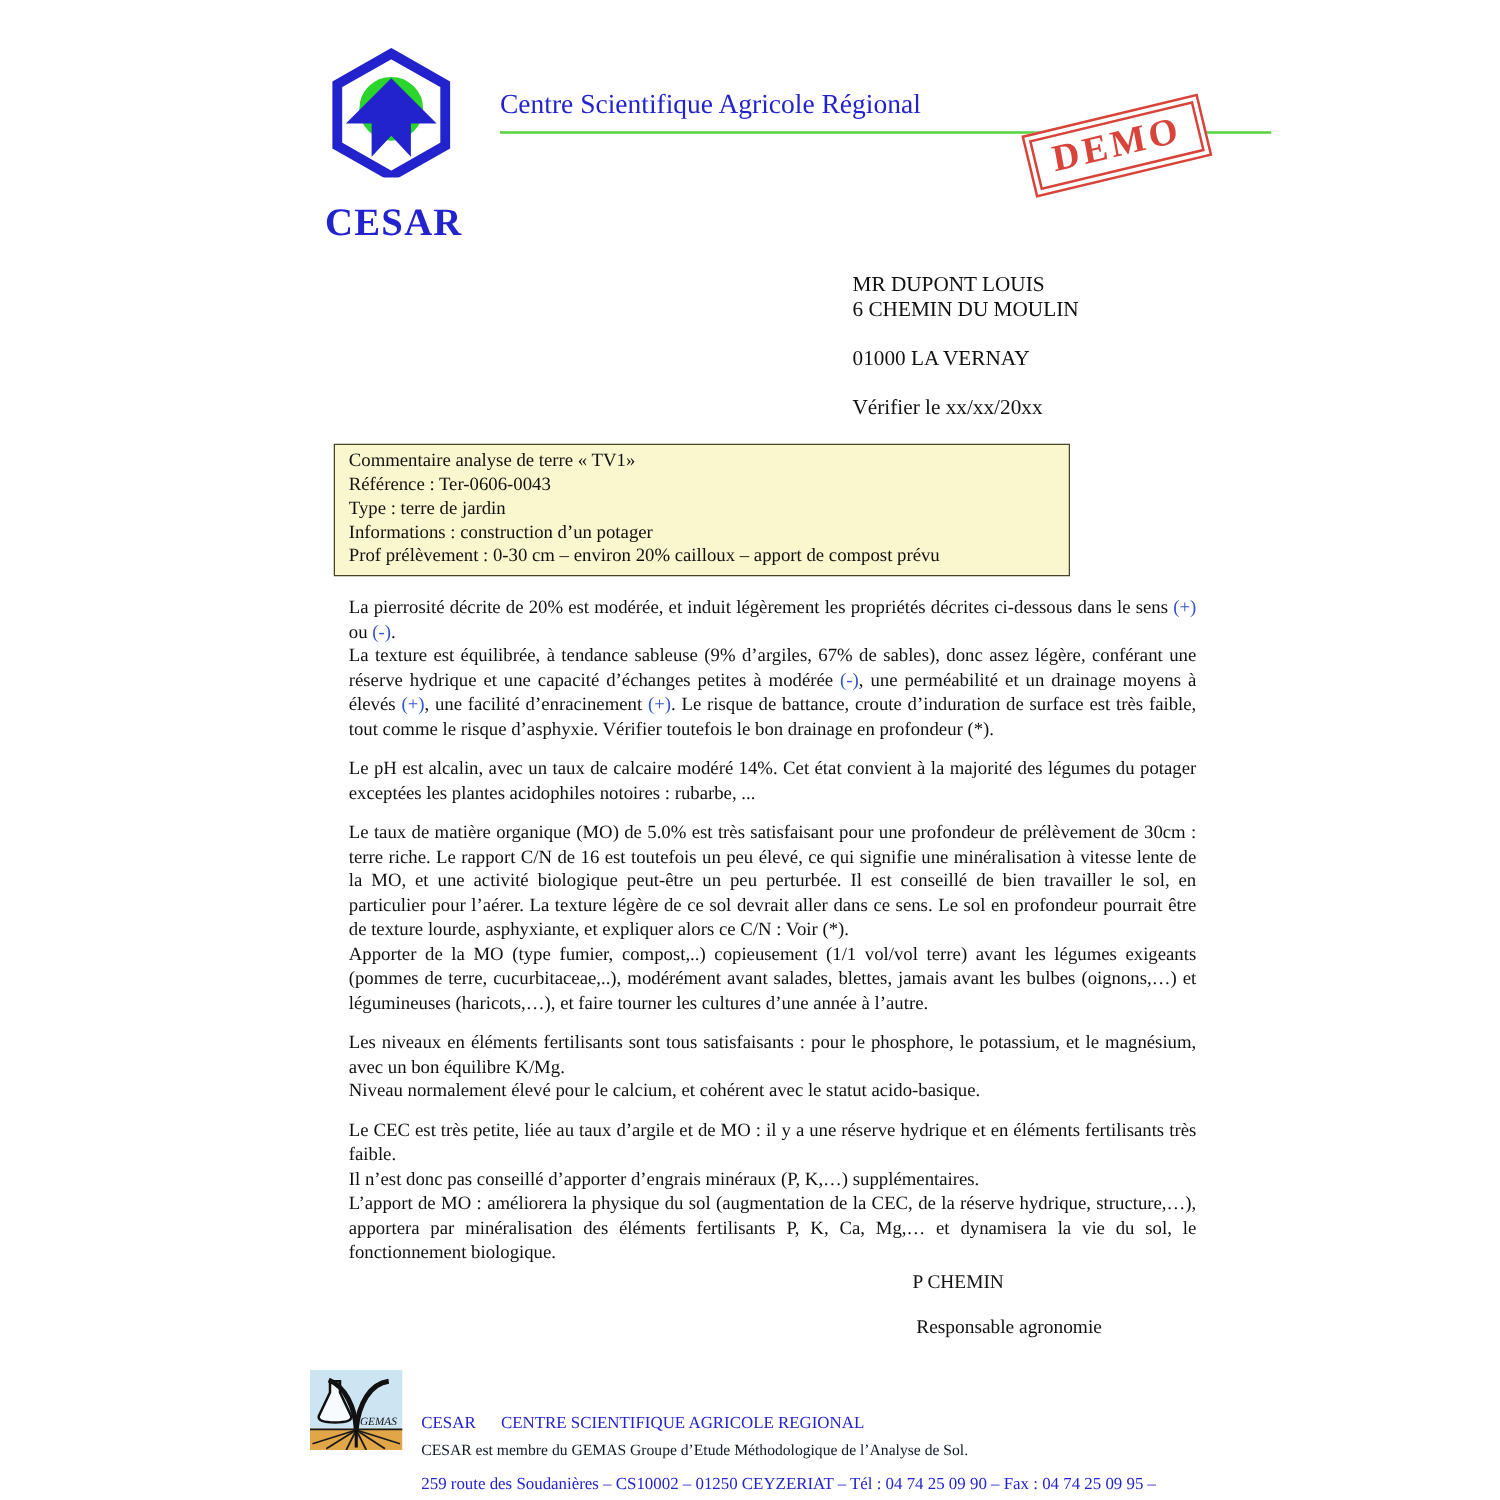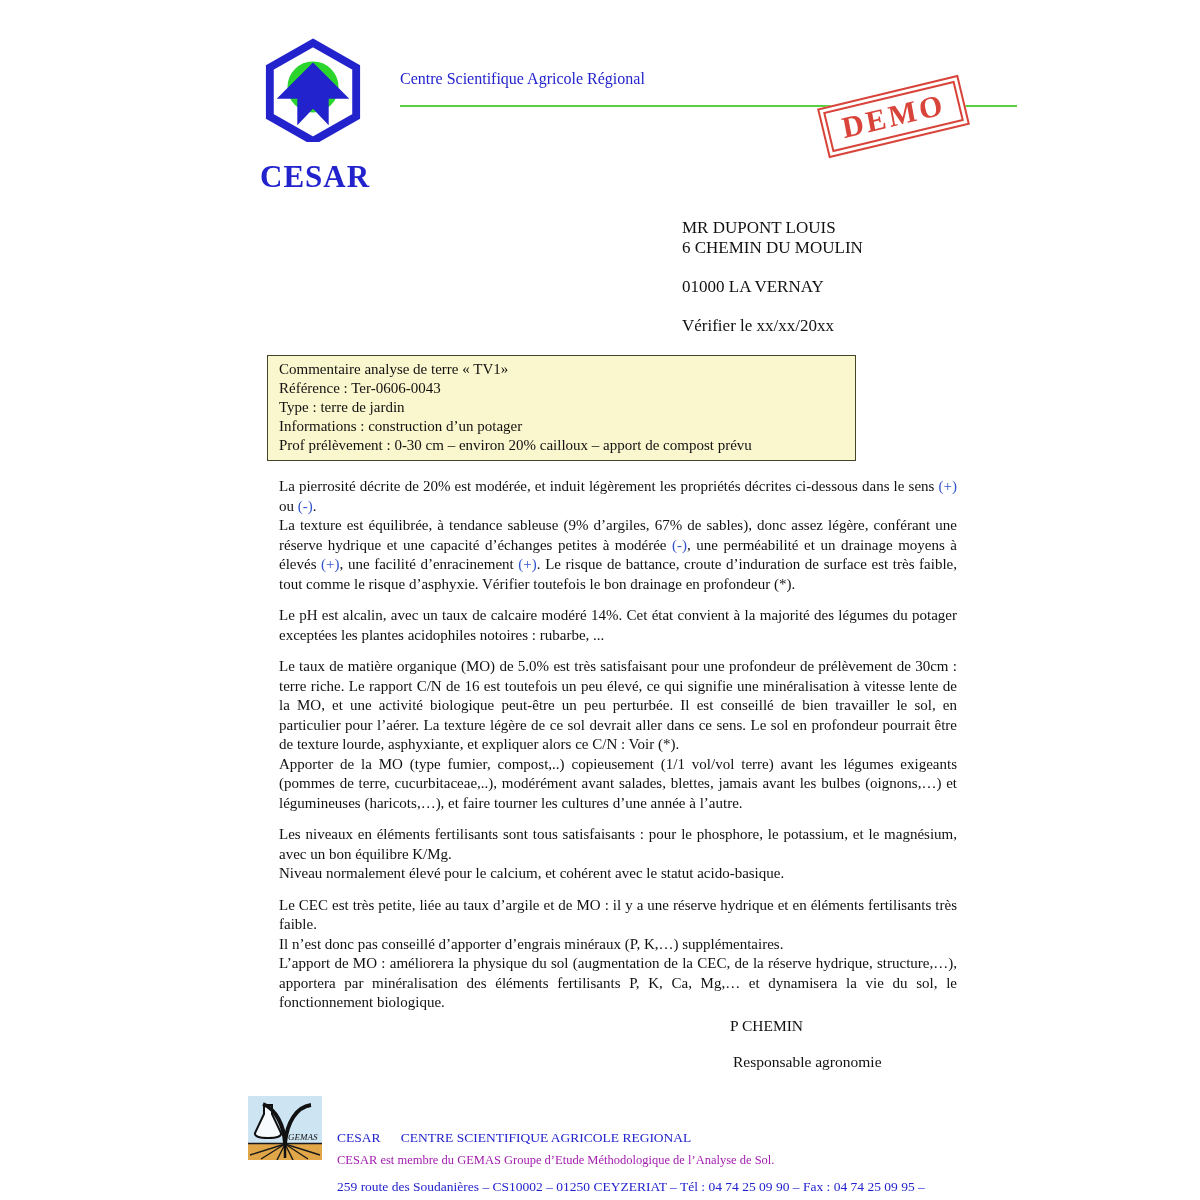--- a/index.html
+++ b/index.html
@@ -8,21 +8,21 @@
     font-family:"Liberation Serif","DejaVu Serif",serif;color:#111;
     overflow:hidden;
   }
   
   .logo-wrap{position:absolute;left:260px;top:38px;width:106px;text-align:center;}
   .logo-text{
     margin-top:15px;font-size:31px;font-weight:bold;color:#2323cd;
     letter-spacing:1px;line-height:1;
   }
   .title{
-    position:absolute;left:400px;top:70px;font-size:16px;color:#2323cd;
+    position:absolute;left:400px;top:70px;font-size:22px;color:#2323cd;
     white-space:nowrap;
   }
   .header-rule{
     position:absolute;left:400px;top:105px;width:617px;height:2px;
     background:#55d23e;z-index:1;
   }
   .stamp{
     position:absolute;left:821px;top:91px;transform:rotate(-13.5deg);
     background:#ffffff;border:2px solid #d8433a;padding:3px;z-index:2;
   }
@@ -50,21 +50,21 @@
   
   .signature{position:absolute;left:730px;top:1017px;font-size:15.5px;}
   .sig-role{margin-top:18px;margin-left:3px;}
   
   .gemas-wrap{position:absolute;left:248px;top:1096px;}
   .footer-text{
     position:absolute;left:337px;top:1097px;color:#2323cd;
     font-size:13.5px;line-height:16.4px;white-space:pre;
   }
   .footer-member{
-    position:absolute;left:337px;top:1153px;color:#a21caf;font-size:12.5px;
+    position:absolute;left:337px;top:1153px;color:#0f172a;font-size:12.5px;
     white-space:nowrap;
   }
 </style>
 </head>
 <body>
 
 <div class="page">
 
   <div class="logo-wrap">
     <svg width="104" height="104" viewBox="0 0 104 106">

